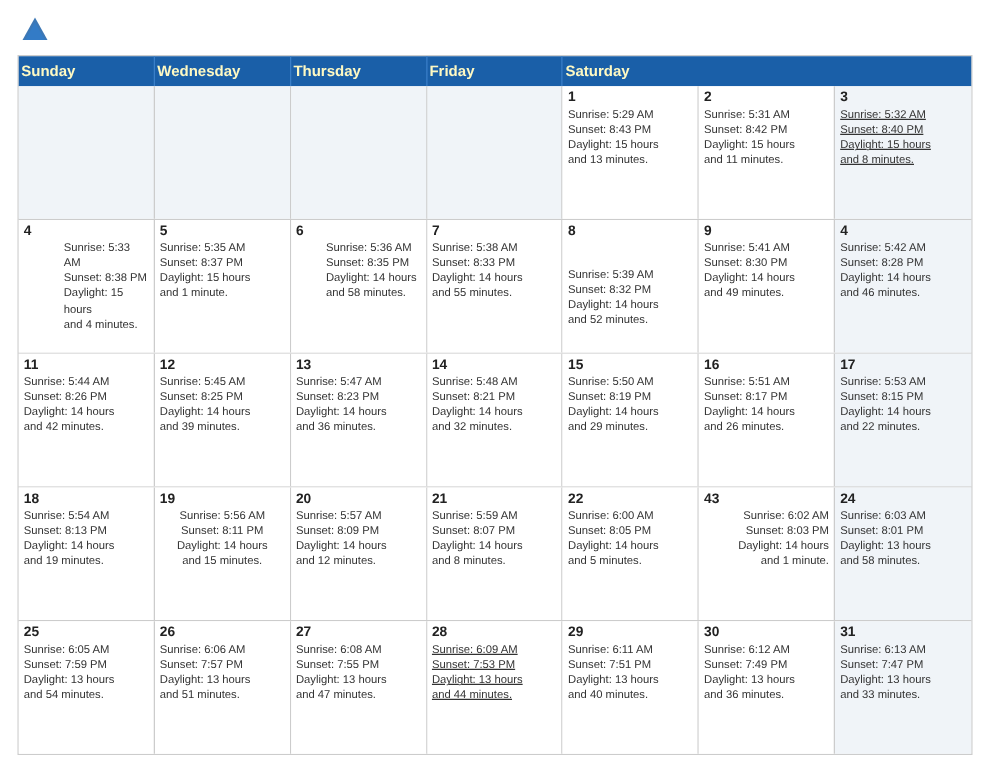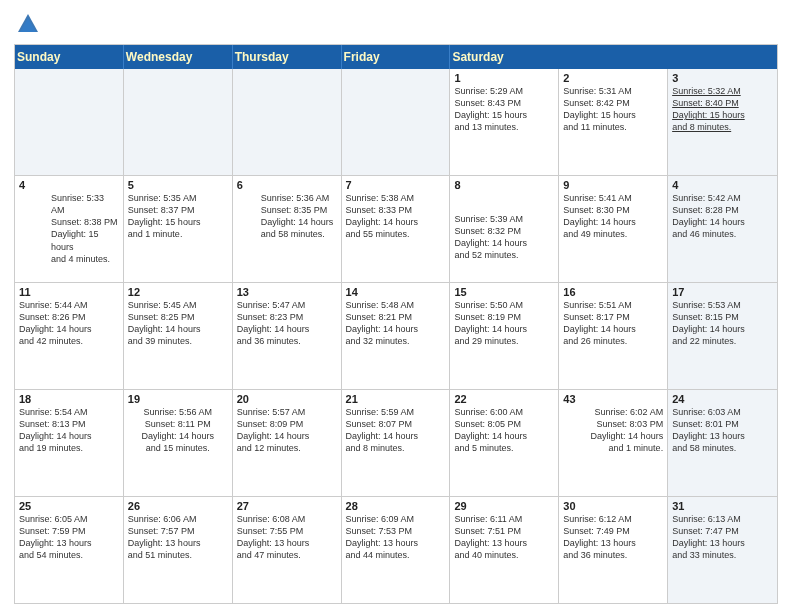--- a/index.html
+++ b/index.html
@@ -342,21 +342,21 @@
           </div>
           <div class="cal-cell">
             <div class="day-num">27</div>
             <div class="cell-info" style="white-space: pre-line;">Sunrise: 6:08 AM
 Sunset: 7:55 PM
 Daylight: 13 hours
 and 47 minutes.</div>
           </div>
           <div class="cal-cell">
             <div class="day-num">28</div>
-            <div class="cell-info" style="white-space: pre-line;">Sunrise: 6:09 AM
+            <div class="cell-info" style="white-space: pre-line; text-decoration: underline;">Sunrise: 6:09 AM
 Sunset: 7:53 PM
 Daylight: 13 hours
 and 44 minutes.</div>
           </div>
           <div class="cal-cell">
             <div class="day-num">29</div>
             <div class="cell-info" style="white-space: pre-line;">Sunrise: 6:11 AM
 Sunset: 7:51 PM
 Daylight: 13 hours
 and 40 minutes.</div>

